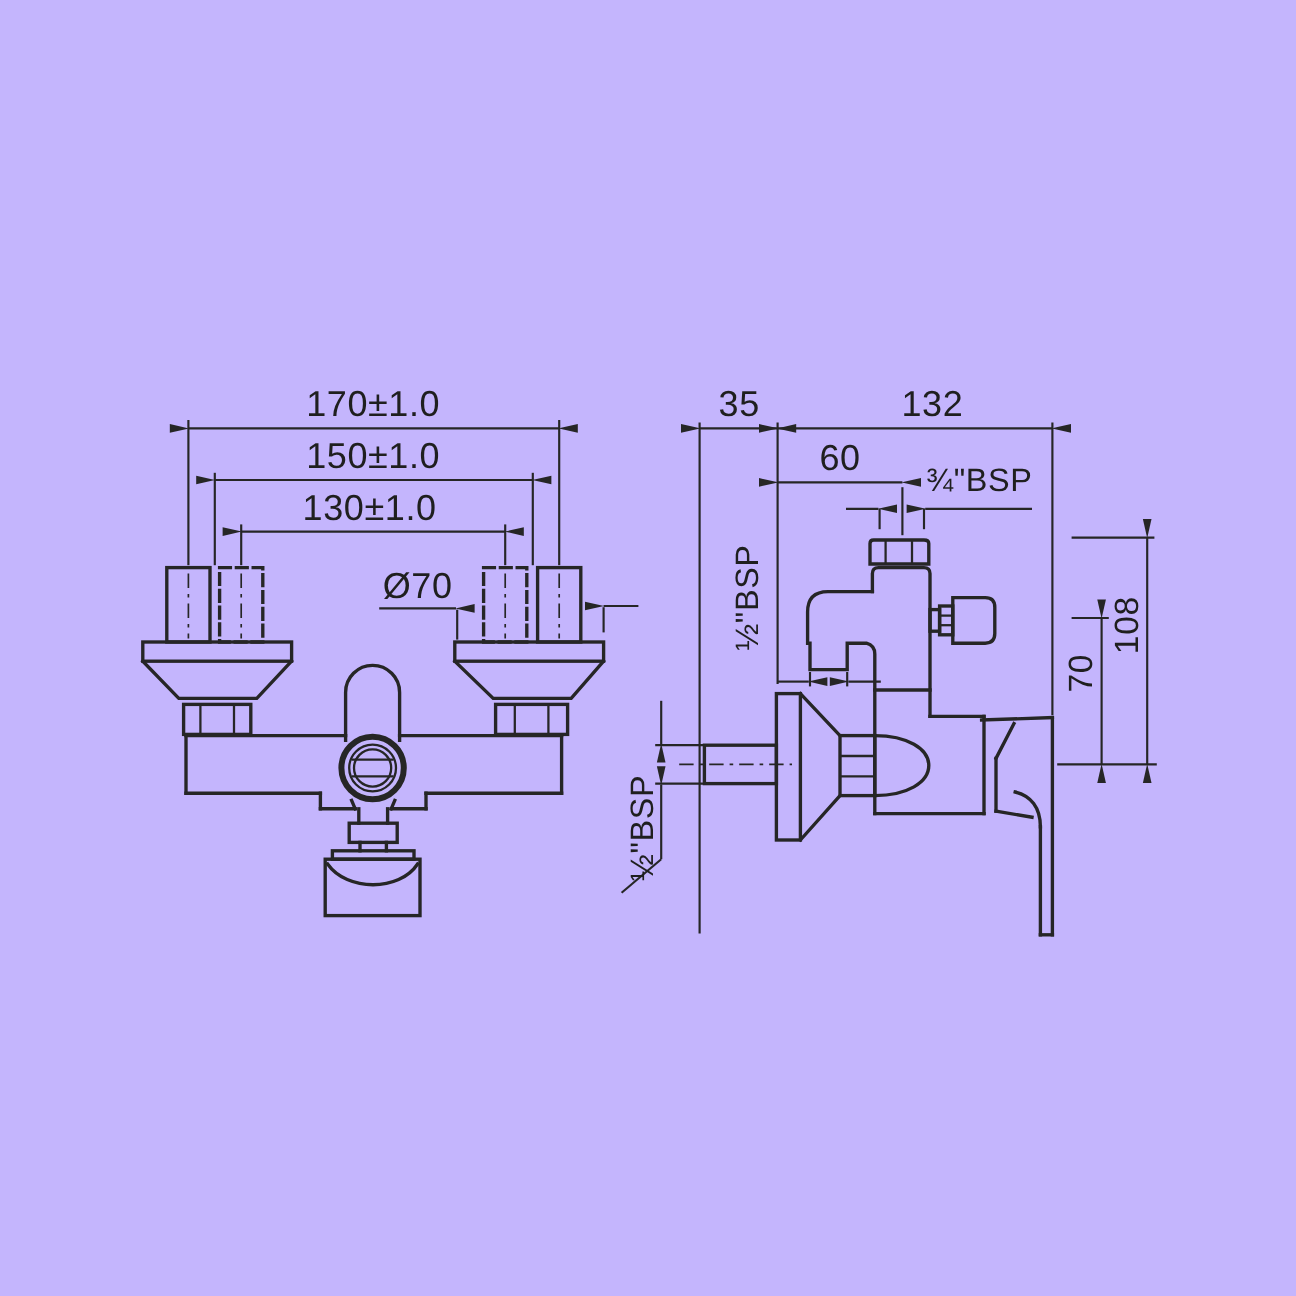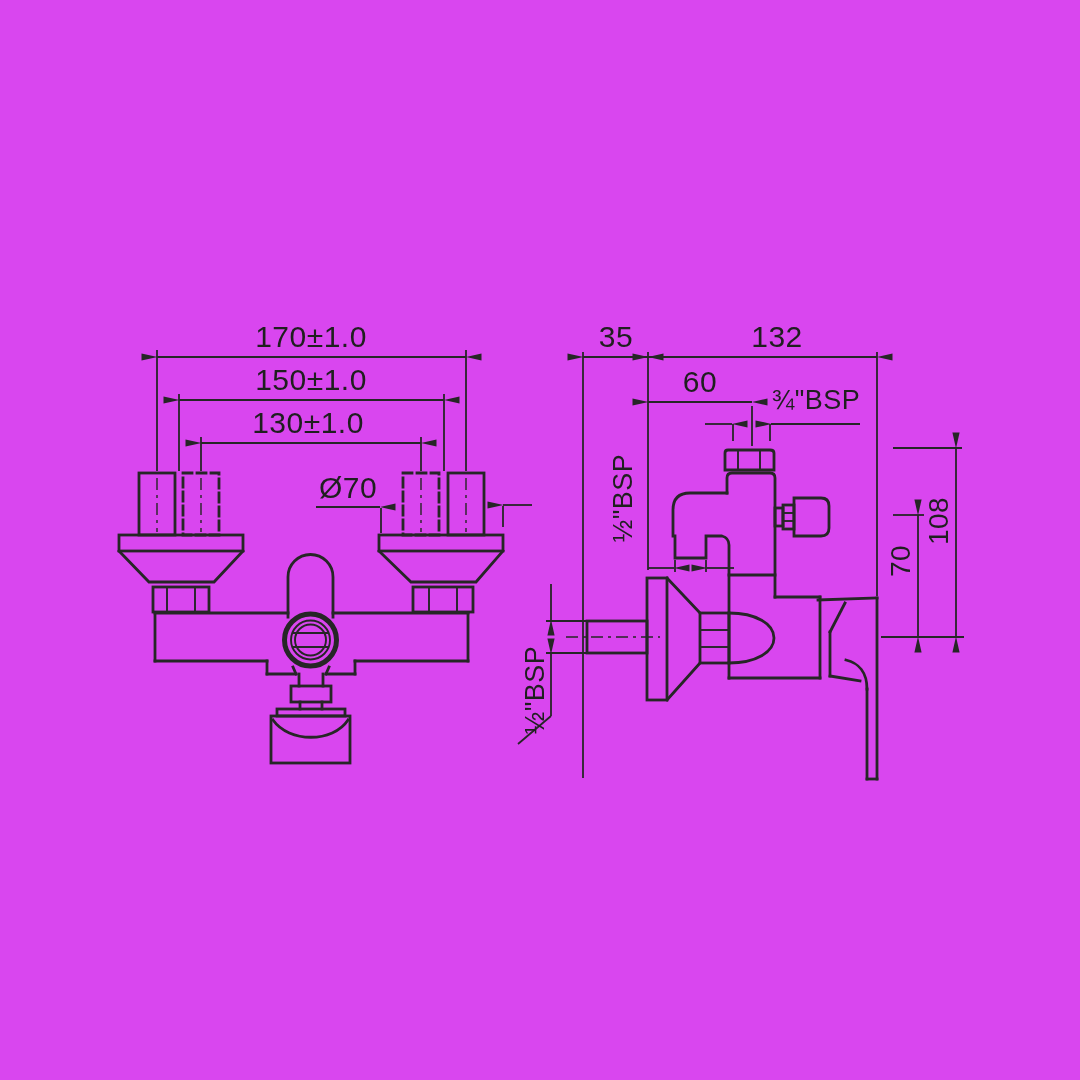--- a/index.html
+++ b/index.html
@@ -1,16 +1,16 @@
 <!DOCTYPE html>
 <html><head>
 <meta charset="utf-8">
 <style>
   html,body{margin:0;padding:0;background:#fff;}
-  .stage{width:1080px;height:1080px;background:#d946ef;position:relative;font-family:"Liberation Sans",sans-serif;}
+  .stage{width:1080px;height:1080px;background:#c4b5fd;position:relative;font-family:"Liberation Sans",sans-serif;}
   svg{display:block;}
   .obj{stroke:#262626;stroke-width:2.8;fill:none;stroke-linecap:square;stroke-linejoin:miter;}
   .obj-thick{stroke:#262626;stroke-width:5;fill:none;}
   .obj-thin{stroke:#262626;stroke-width:1.9;fill:none;}
   .dashed{stroke-dasharray:9 5;}
   .cl{stroke:#262626;stroke-width:1.4;fill:none;stroke-dasharray:12 5 3 5;}
   .dim{stroke:#262626;stroke-width:1.8;fill:none;stroke-linecap:butt;}
   .dim-text{fill:#1f1f1f;font-size:30px;letter-spacing:0.5px;}
   .dim-text-sm{fill:#1f1f1f;font-size:28px;letter-spacing:0.5px;}
   .dim-text-bsp{fill:#1f1f1f;font-size:27px;letter-spacing:0.5px;}

